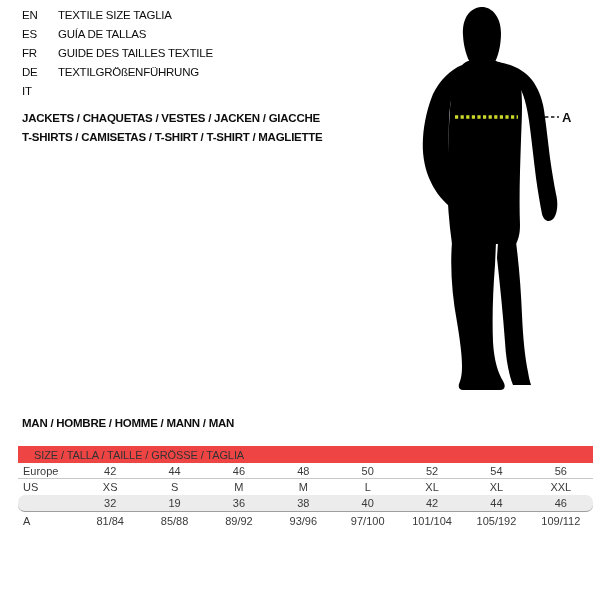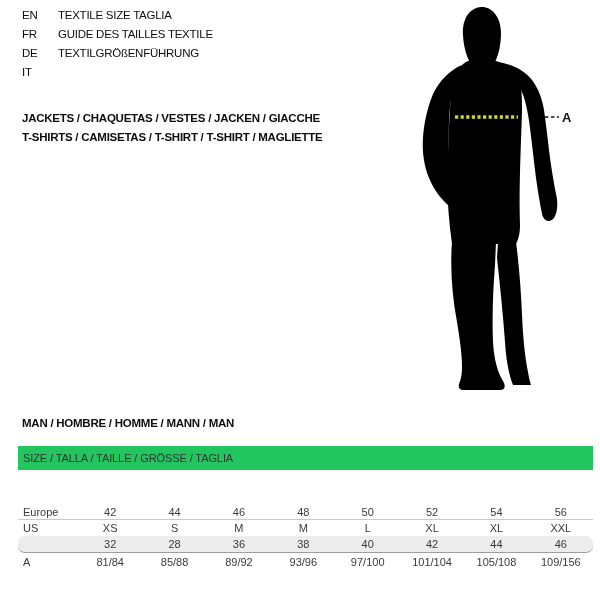--- a/index.html
+++ b/index.html
@@ -18,41 +18,45 @@
                font-weight:700; font-size:11.5px; line-height:19px;
                letter-spacing:-0.25px; color:#0d0d0d; }
   
   .figure { position:absolute; left:395px; top:0; width:205px; height:400px; }
   
   .man-heading { position:absolute; left:22px; top:417px;
                  font-weight:700; font-size:11.5px; letter-spacing:-0.25px; }
   
   .size-table { position:absolute; left:18px; top:446px; width:575px;
                 font-size:11px; color:#3a3a3a; }
-  .t-header { height:24px; background:#22c55e; display:flex; align-items:center;
-              padding-left:5px; color:#333333; letter-spacing:-0.1px; }
+  .t-header { height:17px; background:#ef4444; display:flex; align-items:center;
+              padding-left:16px; color:#333333; letter-spacing:-0.1px; }
   .t-row  { display:flex; height:16px; align-items:center; }
   .t-label { width:60px; flex:0 0 60px; padding-left:5px; }
   .t-cell  { flex:1 1 0; text-align:center; }
-  .row-europe { border-bottom:1px solid #c9c9c9;margin-top:34px; }
+  .row-europe { border-bottom:1px solid #c9c9c9; }
   .row-nums   { background:#ececec; border-bottom:1px solid #9e9e9e; height:17px;border-radius:7px; }
   .row-a      { height:17px; }
   
   .footnote { position:absolute; left:22px; top:548px;
               font-weight:700; font-size:11.5px; letter-spacing:-0.25px; }
 </style>
 </head>
 <body>
 
 <div class="canvas">
 
   <div class="lang-block">
     <div class="lang-row">
       <span class="lang-code">EN</span>
       <span>TEXTILE SIZE TAGLIA</span>
+    </div>
+    <div class="lang-row">
+      <span class="lang-code">ES</span>
+      <span>GUÍA DE TALLAS</span>
     </div>
     <div class="lang-row">
       <span class="lang-code">FR</span>
       <span>GUIDE DES TAILLES TEXTILE</span>
     </div>
     <div class="lang-row">
       <span class="lang-code">DE</span>
       <span>TEXTILGRÖßENFÜHRUNG</span>
     </div>
     <div class="lang-row">
@@ -115,36 +119,36 @@
       <div class="t-cell">M</div>
       <div class="t-cell">L</div>
       <div class="t-cell">XL</div>
       <div class="t-cell">XL</div>
       <div class="t-cell">XXL</div>
     </div>
 
     <div class="t-row row-nums">
       <div class="t-label"></div>
       <div class="t-cell">32</div>
-      <div class="t-cell">28</div>
+      <div class="t-cell">19</div>
       <div class="t-cell">36</div>
       <div class="t-cell">38</div>
       <div class="t-cell">40</div>
       <div class="t-cell">42</div>
       <div class="t-cell">44</div>
       <div class="t-cell">46</div>
     </div>
 
     <div class="t-row row-a">
       <div class="t-label">A</div>
       <div class="t-cell">81/84</div>
       <div class="t-cell">85/88</div>
       <div class="t-cell">89/92</div>
       <div class="t-cell">93/96</div>
       <div class="t-cell">97/100</div>
       <div class="t-cell">101/104</div>
-      <div class="t-cell">105/108</div>
-      <div class="t-cell">109/156</div>
+      <div class="t-cell">105/192</div>
+      <div class="t-cell">109/112</div>
     </div>
   </div>
 
 
 </div>
 
 </body></html>

